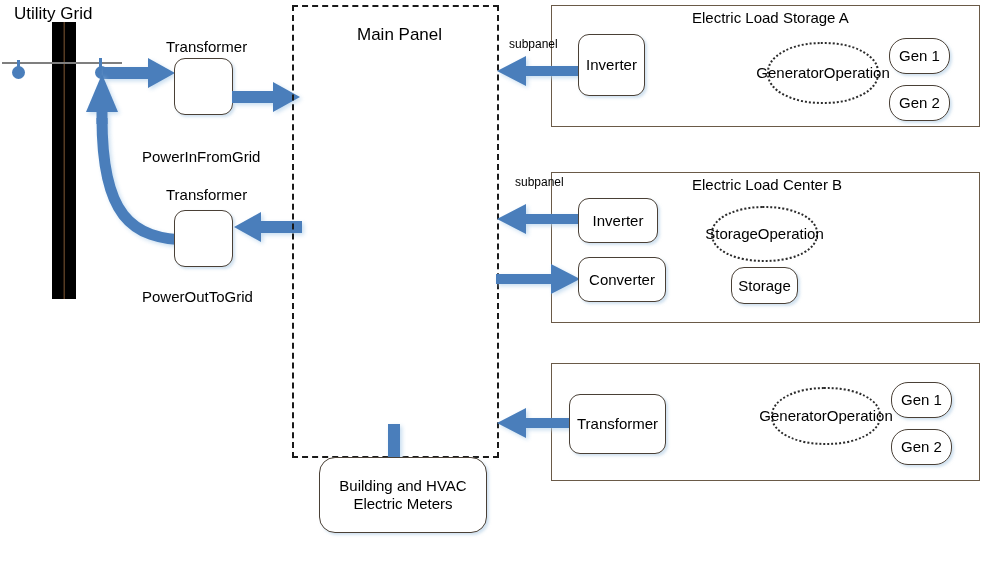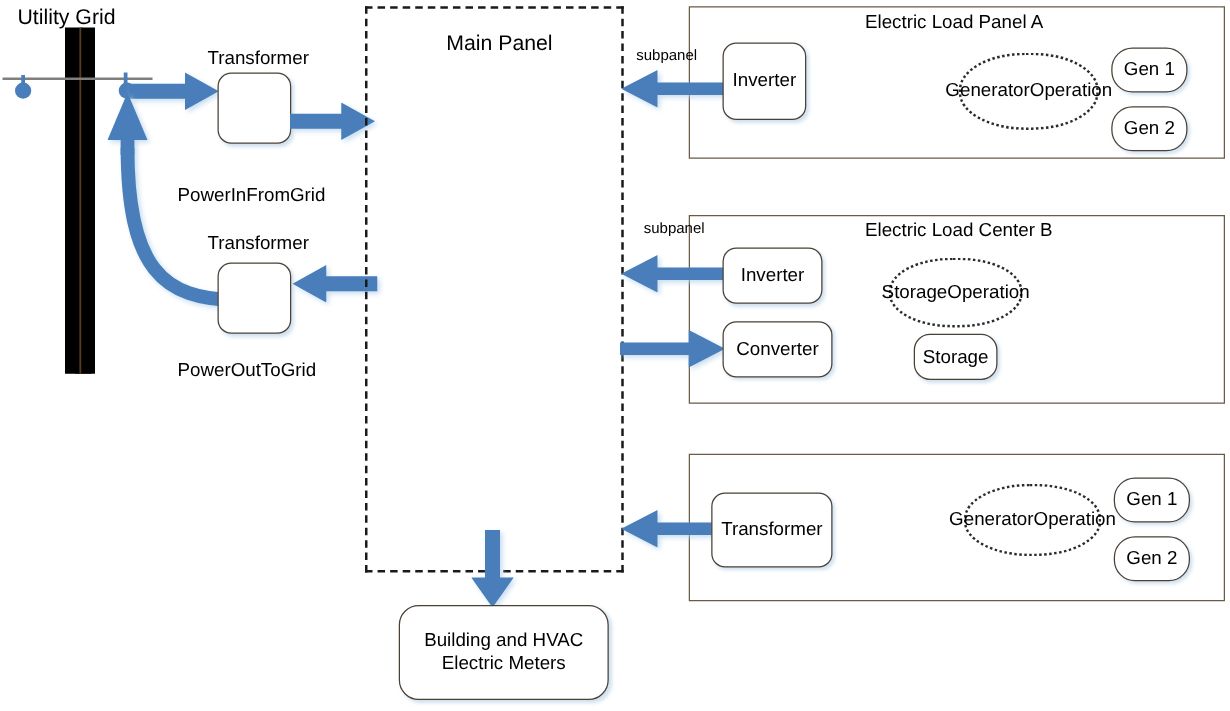--- a/index.html
+++ b/index.html
@@ -174,27 +174,27 @@
 
   <div class="mainpanel" style="left:292px; top:5px; width:207px; height:453px;"></div>
   <div class="lbl" style="left:357px; top:25px; font-size:17px;">Main Panel</div>
 
   <div class="arrow" style="left:377px; top:424px; width:34px; height:62px;">
     <svg width="34" height="62" viewBox="0 0 34 62">
       <polygon points="11,0 23,0 23,38 34,38 17,62 0,38 11,38" fill="#4a7ebb"></polygon>
     </svg>
   </div>
 
-  <div class="node" style="left:319px; top:484px; width:168px; height:76px; border-radius:16px; flex-direction:column;">
+  <div class="node" style="left:319px; top:457px; width:168px; height:76px; border-radius:16px; flex-direction:column;">
     <span>Building and HVAC</span>
     <span>Electric Meters</span>
   </div>
 
   <div class="loadcenter" style="left:551px; top:5px; width:429px; height:122px;"></div>
-  <div class="lc-title" style="left:692px; top:9px;">Electric Load Panel A</div>
+  <div class="lc-title" style="left:692px; top:9px;">Electric Load Storage A</div>
 
   <div class="lbl small" style="left:509px; top:38px;">subpanel</div>
 
   <div class="arrow" style="left:497px; top:56px; width:84px; height:30px;">
     <svg width="84" height="30" viewBox="0 0 84 30">
       <polygon points="84,10 29,10 29,0 0,15 29,30 29,20 84,20" fill="#4a7ebb"></polygon>
     </svg>
   </div>
 
   <div class="node" style="left:578px; top:34px; width:67px; height:62px;">Inverter</div>

